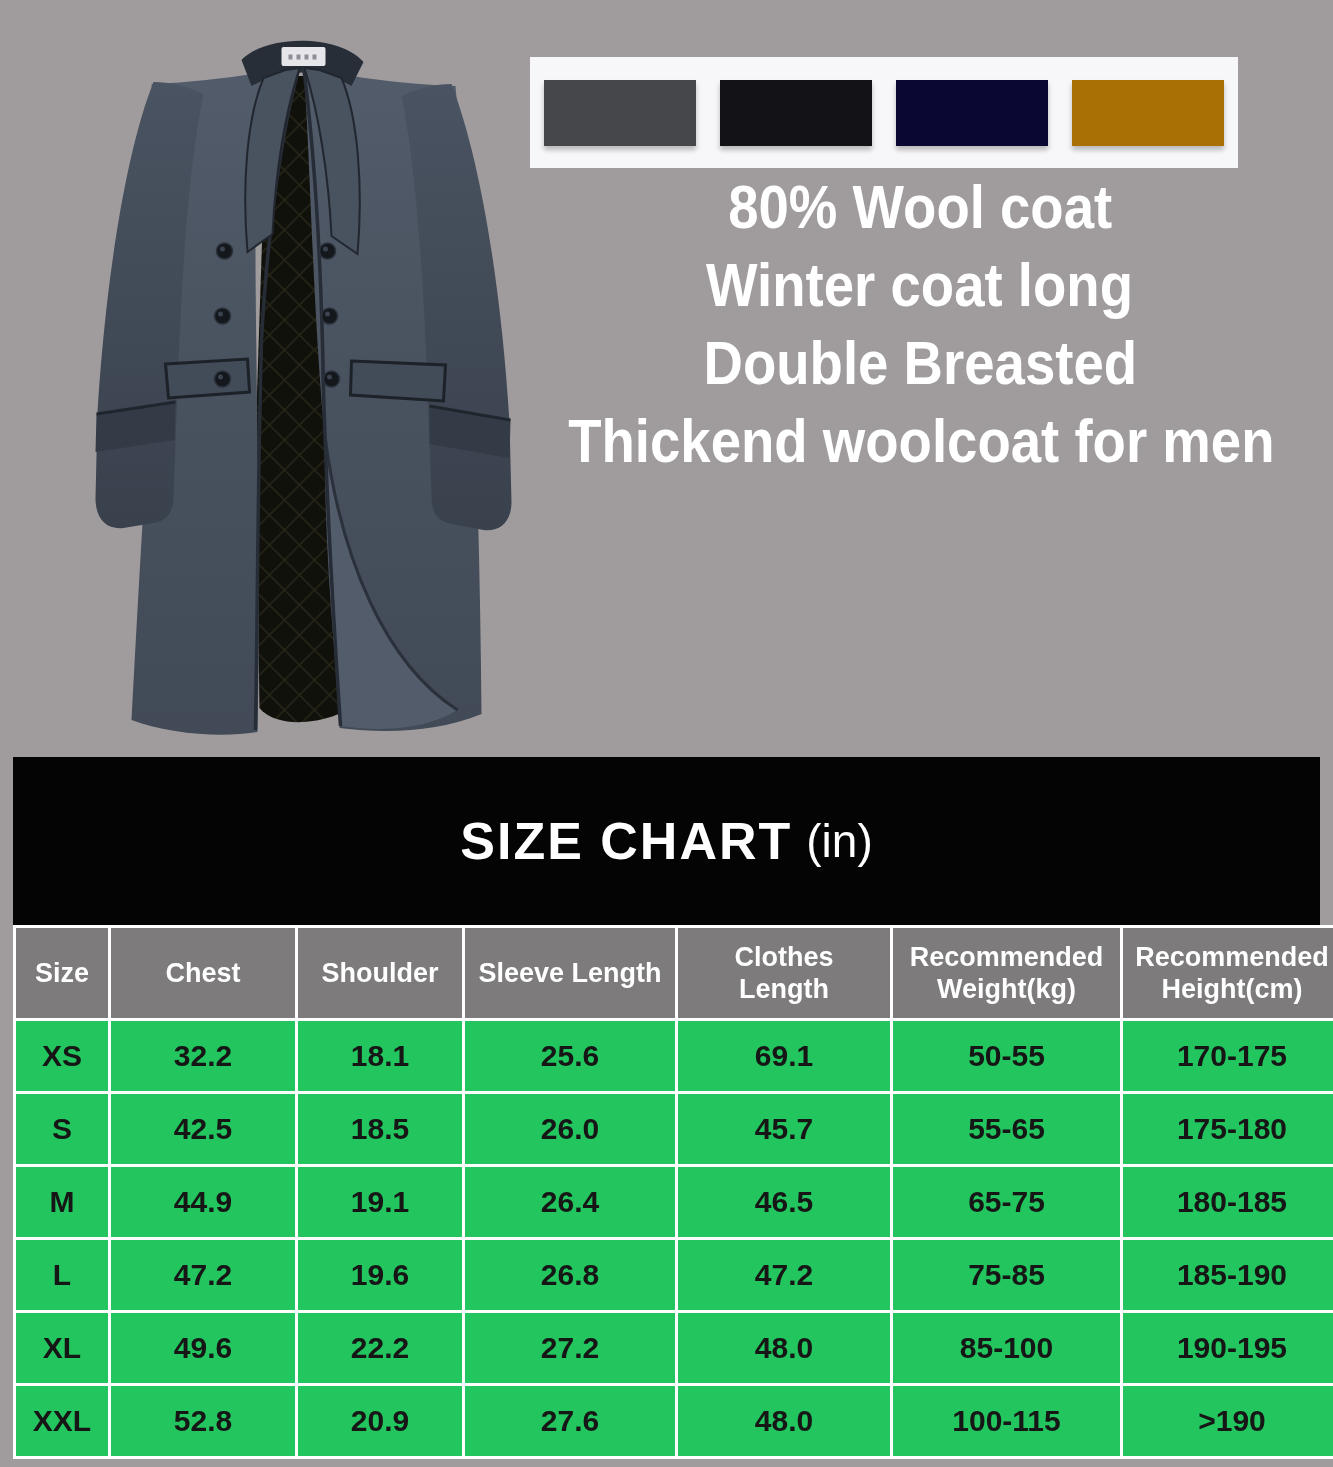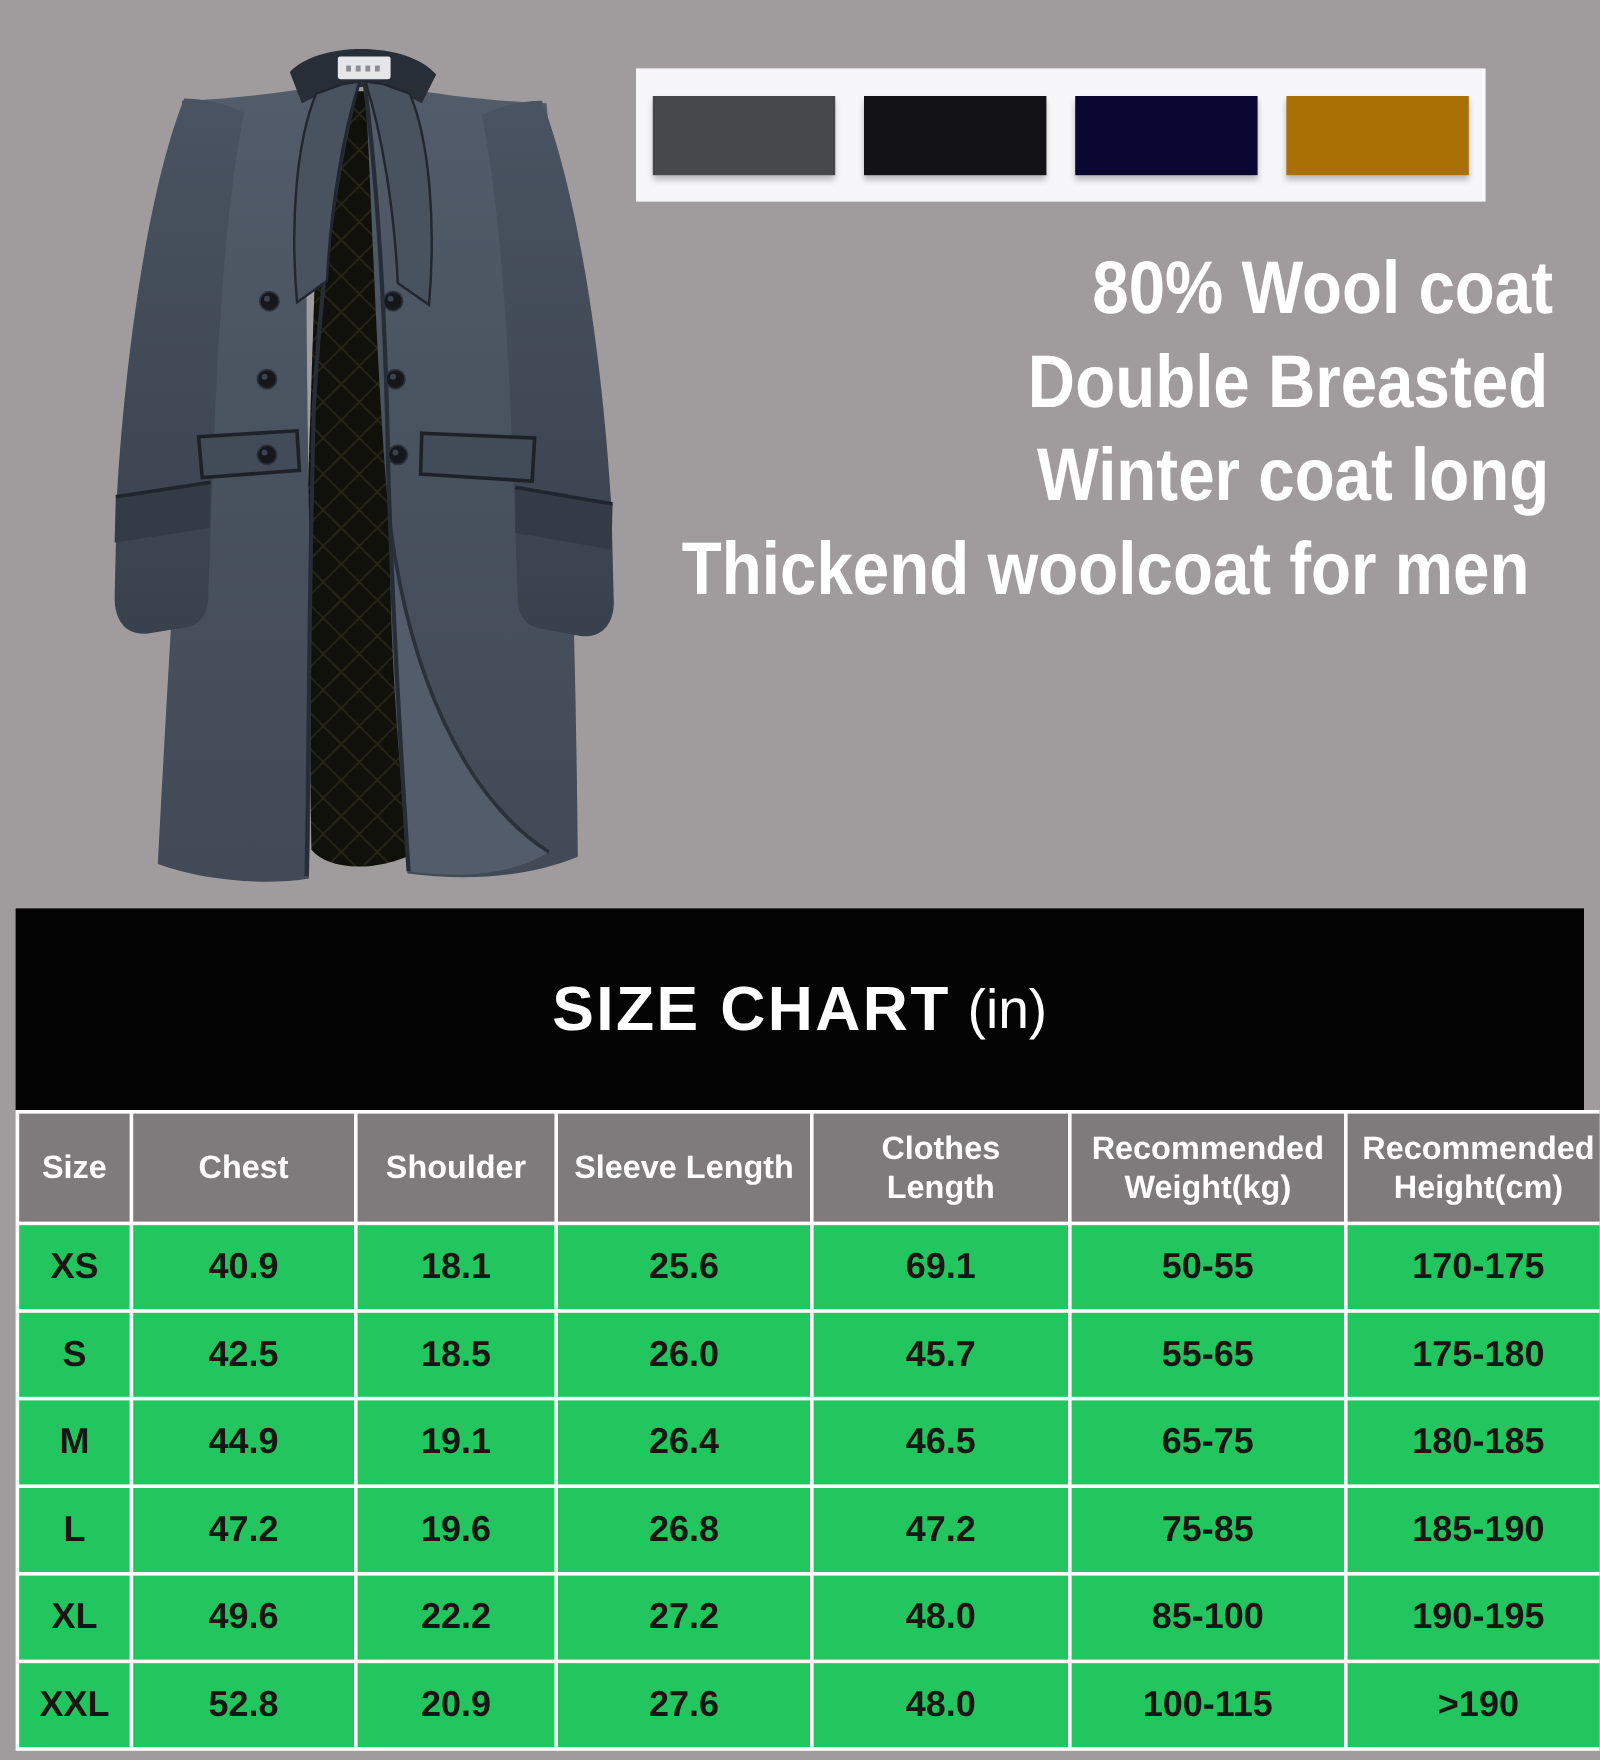--- a/index.html
+++ b/index.html
@@ -10,21 +10,21 @@
   }
   .hero{position:absolute;left:0;top:0;width:1333px;height:757px;}
   .coat-wrap{position:absolute;left:88px;top:20px;width:428px;height:735px;}
   .coat-wrap svg{display:block;width:100%;height:100%;}
   .right-col{position:absolute;left:520px;top:0;width:800px;}
   .swatch-strip{
     margin-top:57px;margin-left:10px;width:708px;height:111px;
     background:#f7f7f9;display:flex;align-items:center;justify-content:center;gap:24px;
   }
   .swatch{width:152px;height:66px;box-shadow:0 4px 5px rgba(0,0,0,.25);}
-  .features{margin-top:34px;width:100%;text-align:right;}
+  .features{width:100%;text-align:center;}
   .feature-line{
     height:78px;line-height:78px;color:#ffffff;font-size:62px;font-weight:700;
     white-space:nowrap;
   }
   .feature-line span{display:inline-block;transform:scaleX(.88);transform-origin:center;}
   .size-chart{position:absolute;left:13px;top:757px;width:1307px;}
   .band{
     height:168px;background:#040404;display:flex;align-items:center;justify-content:center;
     color:#ffffff;
   }
@@ -124,22 +124,22 @@
 
   <div class="right-col">
     <div class="swatch-strip" id="swatches">
         <div class="swatch" style="background: rgb(70, 71, 75);"></div>
         <div class="swatch" style="background: rgb(18, 18, 23);"></div>
         <div class="swatch" style="background: rgb(10, 8, 51);"></div>
         <div class="swatch" style="background: rgb(168, 112, 5);"></div>
       </div>
     <div class="features" id="features">
         <div class="feature-line"><span>80% Wool coat</span></div>
+        <div class="feature-line"><span>Winter coat long</span></div>
         <div class="feature-line"><span>Double Breasted</span></div>
-        <div class="feature-line"><span>Winter coat long</span></div>
         <div class="feature-line"><span>Thickend woolcoat for men</span></div>
       </div>
   </div>
 </div>
 
 <div class="size-chart">
   <div class="band">
     <span class="t">SIZE CHART</span>
     <span class="u">(in)</span>
   </div>
@@ -160,21 +160,21 @@
           <th>Shoulder</th>
           <th>Sleeve Length</th>
           <th>Clothes Length</th>
           <th>Recommended Weight(kg)</th>
           <th>Recommended Height(cm)</th>
         </tr>
     </thead>
     <tbody id="tbody">
         <tr>
           <td>XS</td>
-          <td>40.9</td>
+          <td>32.2</td>
           <td>18.1</td>
           <td>25.6</td>
           <td>69.1</td>
           <td>50-55</td>
           <td>170-175</td>
         </tr>
         <tr>
           <td>S</td>
           <td>42.5</td>
           <td>18.5</td>

